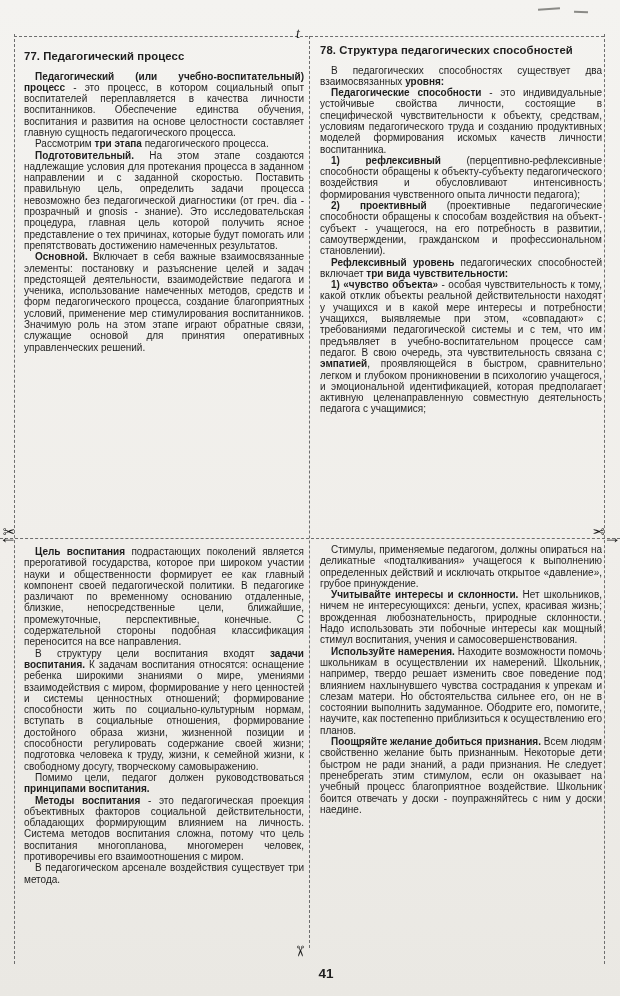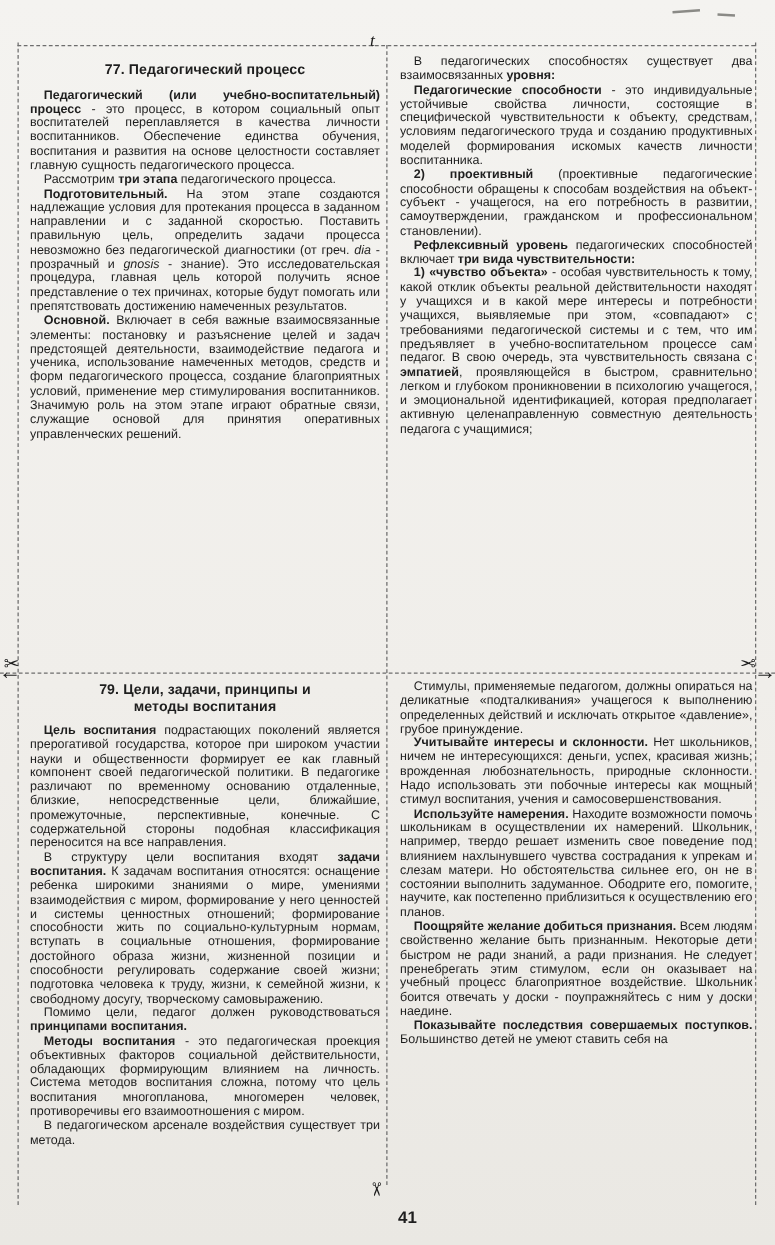--- a/index.html
+++ b/index.html
@@ -7,25 +7,25 @@
     width:620px;height:996px;position:relative;overflow:hidden;
     background:linear-gradient(180deg,#f4f3f0 0%,#f0eeea 55%,#eae8e3 100%);
     font-family:"Liberation Sans","DejaVu Sans",sans-serif;
     color:#1e1e1e;
   }
   .cutline{position:absolute}
   .cutline.v{width:0;border-left:1px dashed #6d6d6d}
   .cutline.h{height:0;border-top:1px dashed #6d6d6d}
 
   .quad{position:absolute;overflow:hidden}
-  .title{font-size:11.3px;font-weight:bold;text-align:center;margin:0 0 7px 0;line-height:13.5px;letter-spacing:.1px}
+  .title{font-size:11.3px;font-weight:bold;text-align:left;margin:0 0 7px 0;line-height:13.5px;letter-spacing:.1px}
   .body{font-size:10px;line-height:11.3px;text-align:justify;hyphens:auto}
   .para{margin:0;text-indent:11px}
   .b{font-weight:bold}
-  .i{font-style:italic}
+  .i{}
 
   .s77{left:24px;top:50px;width:280px;height:486px}
   .s78{left:320px;top:44px;width:282px;height:492px}
   .s79{left:24px;top:546px;width:280px;height:414px}
   .s80{left:320px;top:544px;width:282px;height:418px}
   .s79 .title{max-width:215px;margin:0 auto 6px}
 
   .mark{position:absolute;color:#1c1c1c}
   .t-mark{left:296px;top:26px;font-family:"Liberation Serif","DejaVu Serif",serif;font-style:italic;font-size:14px}
   .scissors{font-size:15px;line-height:15px}
@@ -63,43 +63,43 @@
   <h2 class="title">77. Педагогический процесс</h2>
   <div class="body">
       <p class="para"><span class="b">Педагогический (или учебно-воспитательный) процесс</span><span> - это процесс, в котором социальный опыт воспитателей переплавляется в качества личности воспитанников. Обеспечение единства обучения, воспитания и развития на основе целостности составляет главную сущность педагогического процесса.</span></p>
       <p class="para"><span>Рассмотрим </span><span class="b">три этапа</span><span> педагогического процесса.</span></p>
       <p class="para"><span class="b">Подготовительный.</span><span> На этом этапе создаются надлежащие условия для протекания процесса в заданном направлении и с заданной скоростью. Поставить правильную цель, определить задачи процесса невозможно без педагогической диагностики (от греч. </span><span class="i">dia</span><span> - прозрачный и </span><span class="i">gnosis</span><span> - знание). Это исследовательская процедура, главная цель которой получить ясное представление о тех причинах, которые будут помогать или препятствовать достижению намеченных результатов.</span></p>
       <p class="para"><span class="b">Основной.</span><span> Включает в себя важные взаимосвязанные элементы: постановку и разъяснение целей и задач предстоящей деятельности, взаимодействие педагога и ученика, использование намеченных методов, средств и форм педагогического процесса, создание благоприятных условий, применение мер стимулирования воспитанников. Значимую роль на этом этапе играют обратные связи, служащие основой для принятия оперативных управленческих решений.</span></p>
     </div>
 </section>
 
 <section class="quad s78">
+  <h2 class="title">78. Структура педагогических способностей</h2>
   <div class="body">
       <p class="para"><span>В педагогических способностях существует два взаимосвязанных </span><span class="b">уровня:</span></p>
       <p class="para"><span class="b">Педагогические способности</span><span> - это индивидуальные устойчивые свойства личности, состоящие в специфической чувствительности к объекту, средствам, условиям педагогического труда и созданию продуктивных моделей формирования искомых качеств личности воспитанника.</span></p>
+      <p class="para"><span class="b">1) рефлексивный</span><span> (перцептивно-рефлексивные способности обращены к объекту-субъекту педагогического воздействия и обусловливают интенсивность формирования чувственного опыта личности педагога);</span></p>
       <p class="para"><span class="b">2) проективный</span><span> (проективные педагогические способности обращены к способам воздействия на объект-субъект - учащегося, на его потребность в развитии, самоутверждении, гражданском и профессиональном становлении).</span></p>
       <p class="para"><span class="b">Рефлексивный уровень</span><span> педагогических способностей включает </span><span class="b">три вида чувствительности:</span></p>
       <p class="para"><span class="b">1) «чувство объекта»</span><span> - особая чувствительность к тому, какой отклик объекты реальной действительности находят у учащихся и в какой мере интересы и потребности учащихся, выявляемые при этом, «совпадают» с требованиями педагогической системы и с тем, что им предъявляет в учебно-воспитательном процессе сам педагог. В свою очередь, эта чувствительность связана с </span><span class="b">эмпатией</span><span>, проявляющейся в быстром, сравнительно легком и глубоком проникновении в психологию учащегося, и эмоциональной идентификацией, которая предполагает активную целенаправленную совместную деятельность педагога с учащимися;</span></p>
     </div>
 </section>
 
 <section class="quad s79">
-  <h2 class="title">79. Цели, задачи, принципы и методы воспитания</h2>
   <div class="body">
       <p class="para"><span class="b">Цель воспитания</span><span> подрастающих поколений является прерогативой государства, которое при широком участии науки и общественности формирует ее как главный компонент своей педагогической политики. В педагогике различают по временному основанию отдаленные, близкие, непосредственные цели, ближайшие, промежуточные, перспективные, конечные. С содержательной стороны подобная классификация переносится на все направления.</span></p>
       <p class="para"><span>В структуру цели воспитания входят </span><span class="b">задачи воспитания.</span><span> К задачам воспитания относятся: оснащение ребенка широкими знаниями о мире, умениями взаимодействия с миром, формирование у него ценностей и системы ценностных отношений; формирование способности жить по социально-культурным нормам, вступать в социальные отношения, формирование достойного образа жизни, жизненной позиции и способности регулировать содержание своей жизни; подготовка человека к труду, жизни, к семейной жизни, к свободному досугу, творческому самовыражению.</span></p>
       <p class="para"><span>Помимо цели, педагог должен руководствоваться </span><span class="b">принципами воспитания.</span></p>
       <p class="para"><span class="b">Методы воспитания</span><span> - это педагогическая проекция объективных факторов социальной действительности, обладающих формирующим влиянием на личность. Система методов воспитания сложна, потому что цель воспитания многопланова, многомерен человек, противоречивы его взаимоотношения с миром.</span></p>
       <p class="para"><span>В педагогическом арсенале воздействия существует три метода.</span></p>
     </div>
 </section>
 
 <section class="quad s80">
   <div class="body">
       <p class="para"><span>Стимулы, применяемые педагогом, должны опираться на деликатные «подталкивания» учащегося к выполнению определенных действий и исключать открытое «давление», грубое принуждение.</span></p>
       <p class="para"><span class="b">Учитывайте интересы и склонности.</span><span> Нет школьников, ничем не интересующихся: деньги, успех, красивая жизнь; врожденная любознательность, природные склонности. Надо использовать эти побочные интересы как мощный стимул воспитания, учения и самосовершенствования.</span></p>
       <p class="para"><span class="b">Используйте намерения.</span><span> Находите возможности помочь школьникам в осуществлении их намерений. Школьник, например, твердо решает изменить свое поведение под влиянием нахлынувшего чувства сострадания к упрекам и слезам матери. Но обстоятельства сильнее его, он не в состоянии выполнить задуманное. Ободрите его, помогите, научите, как постепенно приблизиться к осуществлению его планов.</span></p>
       <p class="para"><span class="b">Поощряйте желание добиться признания.</span><span> Всем людям свойственно желание быть признанным. Некоторые дети быстром не ради знаний, а ради признания. Не следует пренебрегать этим стимулом, если он оказывает на учебный процесс благоприятное воздействие. Школьник боится отвечать у доски - поупражняйтесь с ним у доски наедине.</span></p>
-      <p class="para"><span class="b">Показывайте последствия совершаемых поступков.</span><span> Большинство детей не умеют ставить себя на</span></p>
     </div>
 </section>
 
 <div class="page-number">41</div>
 
 </body></html>

